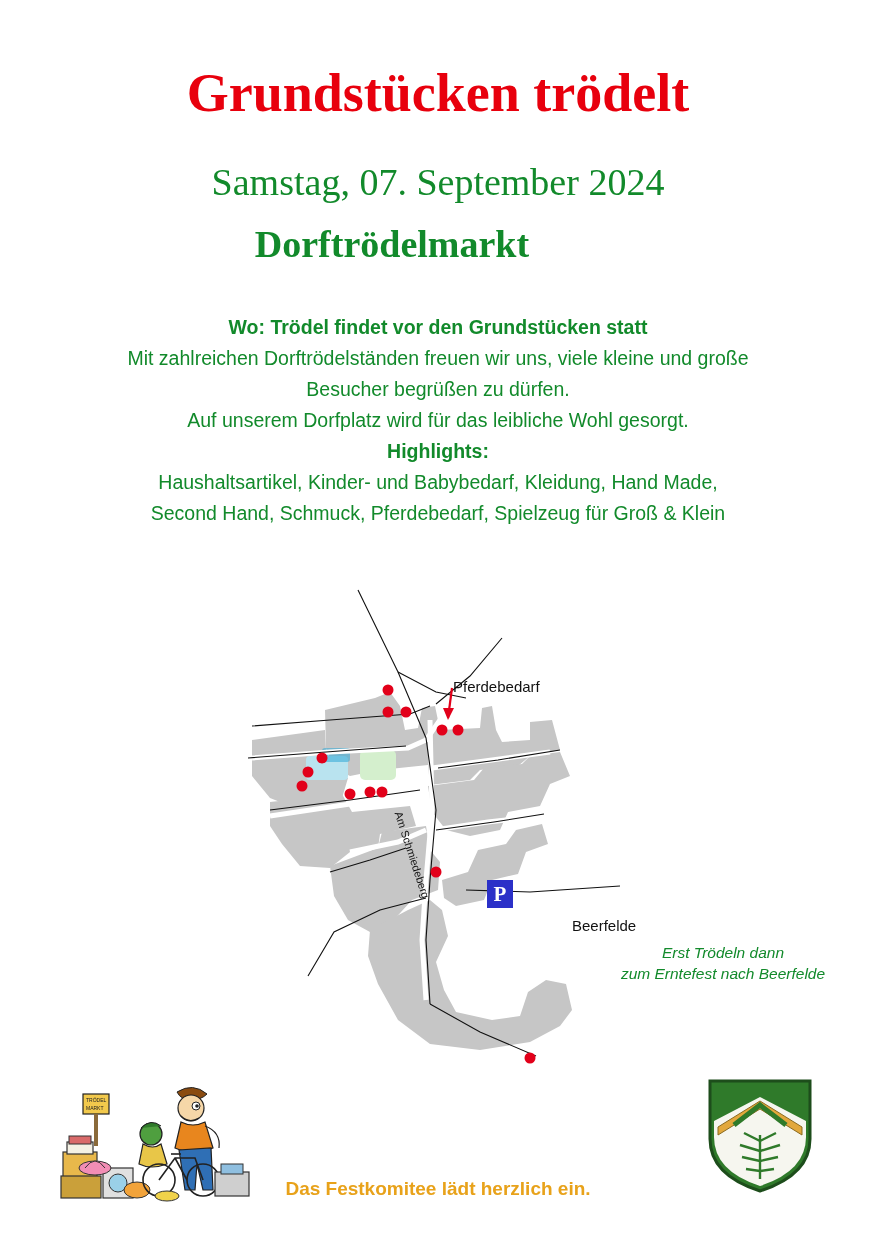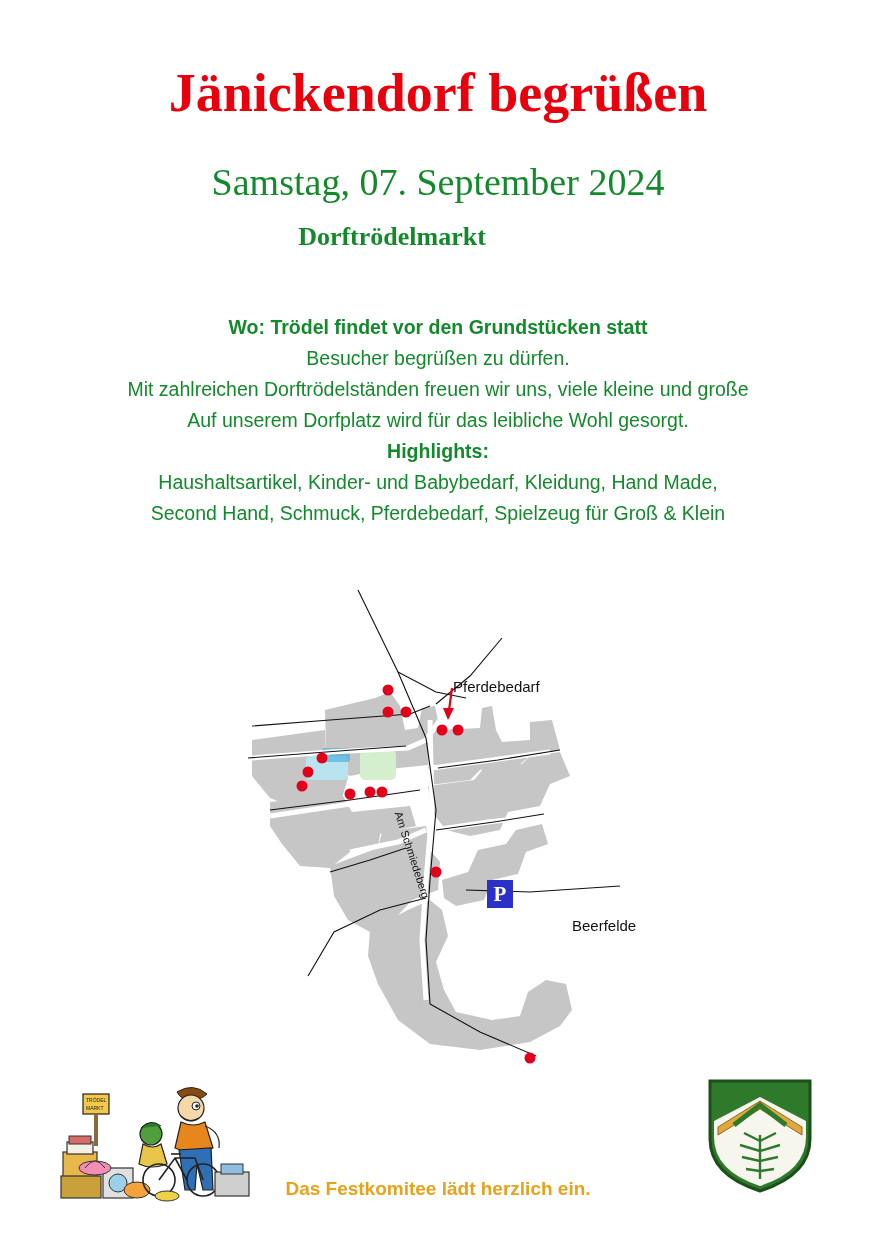--- a/index.html
+++ b/index.html
@@ -44,21 +44,21 @@
     color: #128a2b;
   }
   .subtitle2 {
     position: absolute;
     top: 222px;
     left: 0;
     width: 784px;
     text-align: center;
     font-family: "Liberation Serif", serif;
     font-weight: bold;
-    font-size: 26px;
+    font-size: 38px;
     color: #128a2b;
   }
   .bodytext {
     position: absolute;
     top: 312px;
     left: 38px;
     width: 800px;
     text-align: center;
     color: #128a2b;
     font-size: 19.5px;
@@ -146,29 +146,29 @@
     top: 1075px;
     width: 120px;
     height: 120px;
   }
 </style>
 </head>
 <body>
 
 <div class="poster">
 
-  <div class="title">Jänickendorf begrüßen</div>
+  <div class="title">Grundstücken trödelt</div>
 
   <div class="subtitle1">Samstag, 07. September 2024</div>
   <div class="subtitle2">Dorftrödelmarkt</div>
 
   <div class="bodytext">
     <div class="b">Wo: Trödel findet vor den Grundstücken statt</div>
+    <div>Mit zahlreichen Dorftrödelständen freuen wir uns, viele kleine und große</div>
     <div>Besucher begrüßen zu dürfen.</div>
-    <div>Mit zahlreichen Dorftrödelständen freuen wir uns, viele kleine und große</div>
     <div>Auf unserem Dorfplatz wird für das leibliche Wohl gesorgt.</div>
     <div class="b">Highlights:</div>
     <div>Haushaltsartikel, Kinder- und Babybedarf, Kleidung, Hand Made,</div>
     <div>Second Hand, Schmuck, Pferdebedarf, Spielzeug für Groß &amp; Klein</div>
   </div>
 
   <div class="map-wrap">
     <svg class="map-svg" width="420" height="500" viewBox="0 0 420 500" xmlns="http://www.w3.org/2000/svg">
 
       <g fill="#c6c6c6">
@@ -239,20 +239,24 @@
         <circle cx="206" cy="292" r="5.5"></circle>
         <circle cx="300" cy="478" r="5.5"></circle>
       </g>
     </svg>
   </div>
 
   <div class="street-label">Am Schmiedeberg</div>
   <div class="parking">P</div>
   <div class="label-pferdebedarf">Pferdebedarf</div>
   <div class="label-beerfelde">Beerfelde</div>
+  <div class="label-ernte">
+    <div>Erst Trödeln dann</div>
+    <div>zum Erntefest nach Beerfelde</div>
+  </div>
 
   <div class="clipart">
     <svg width="210" height="135" viewBox="0 0 210 135" xmlns="http://www.w3.org/2000/svg">
 
       <g>
         <rect x="28" y="26" width="26" height="20" fill="#f2c94c" stroke="#222" stroke-width="1.2"></rect>
         <text x="31" y="34" font-family="Liberation Sans, sans-serif" font-size="5" fill="#222">TRÖDEL</text>
         <text x="31" y="42" font-family="Liberation Sans, sans-serif" font-size="5" fill="#222">MARKT</text>
         <rect x="39" y="46" width="4" height="32" fill="#8a6a3a"></rect>
       </g>

